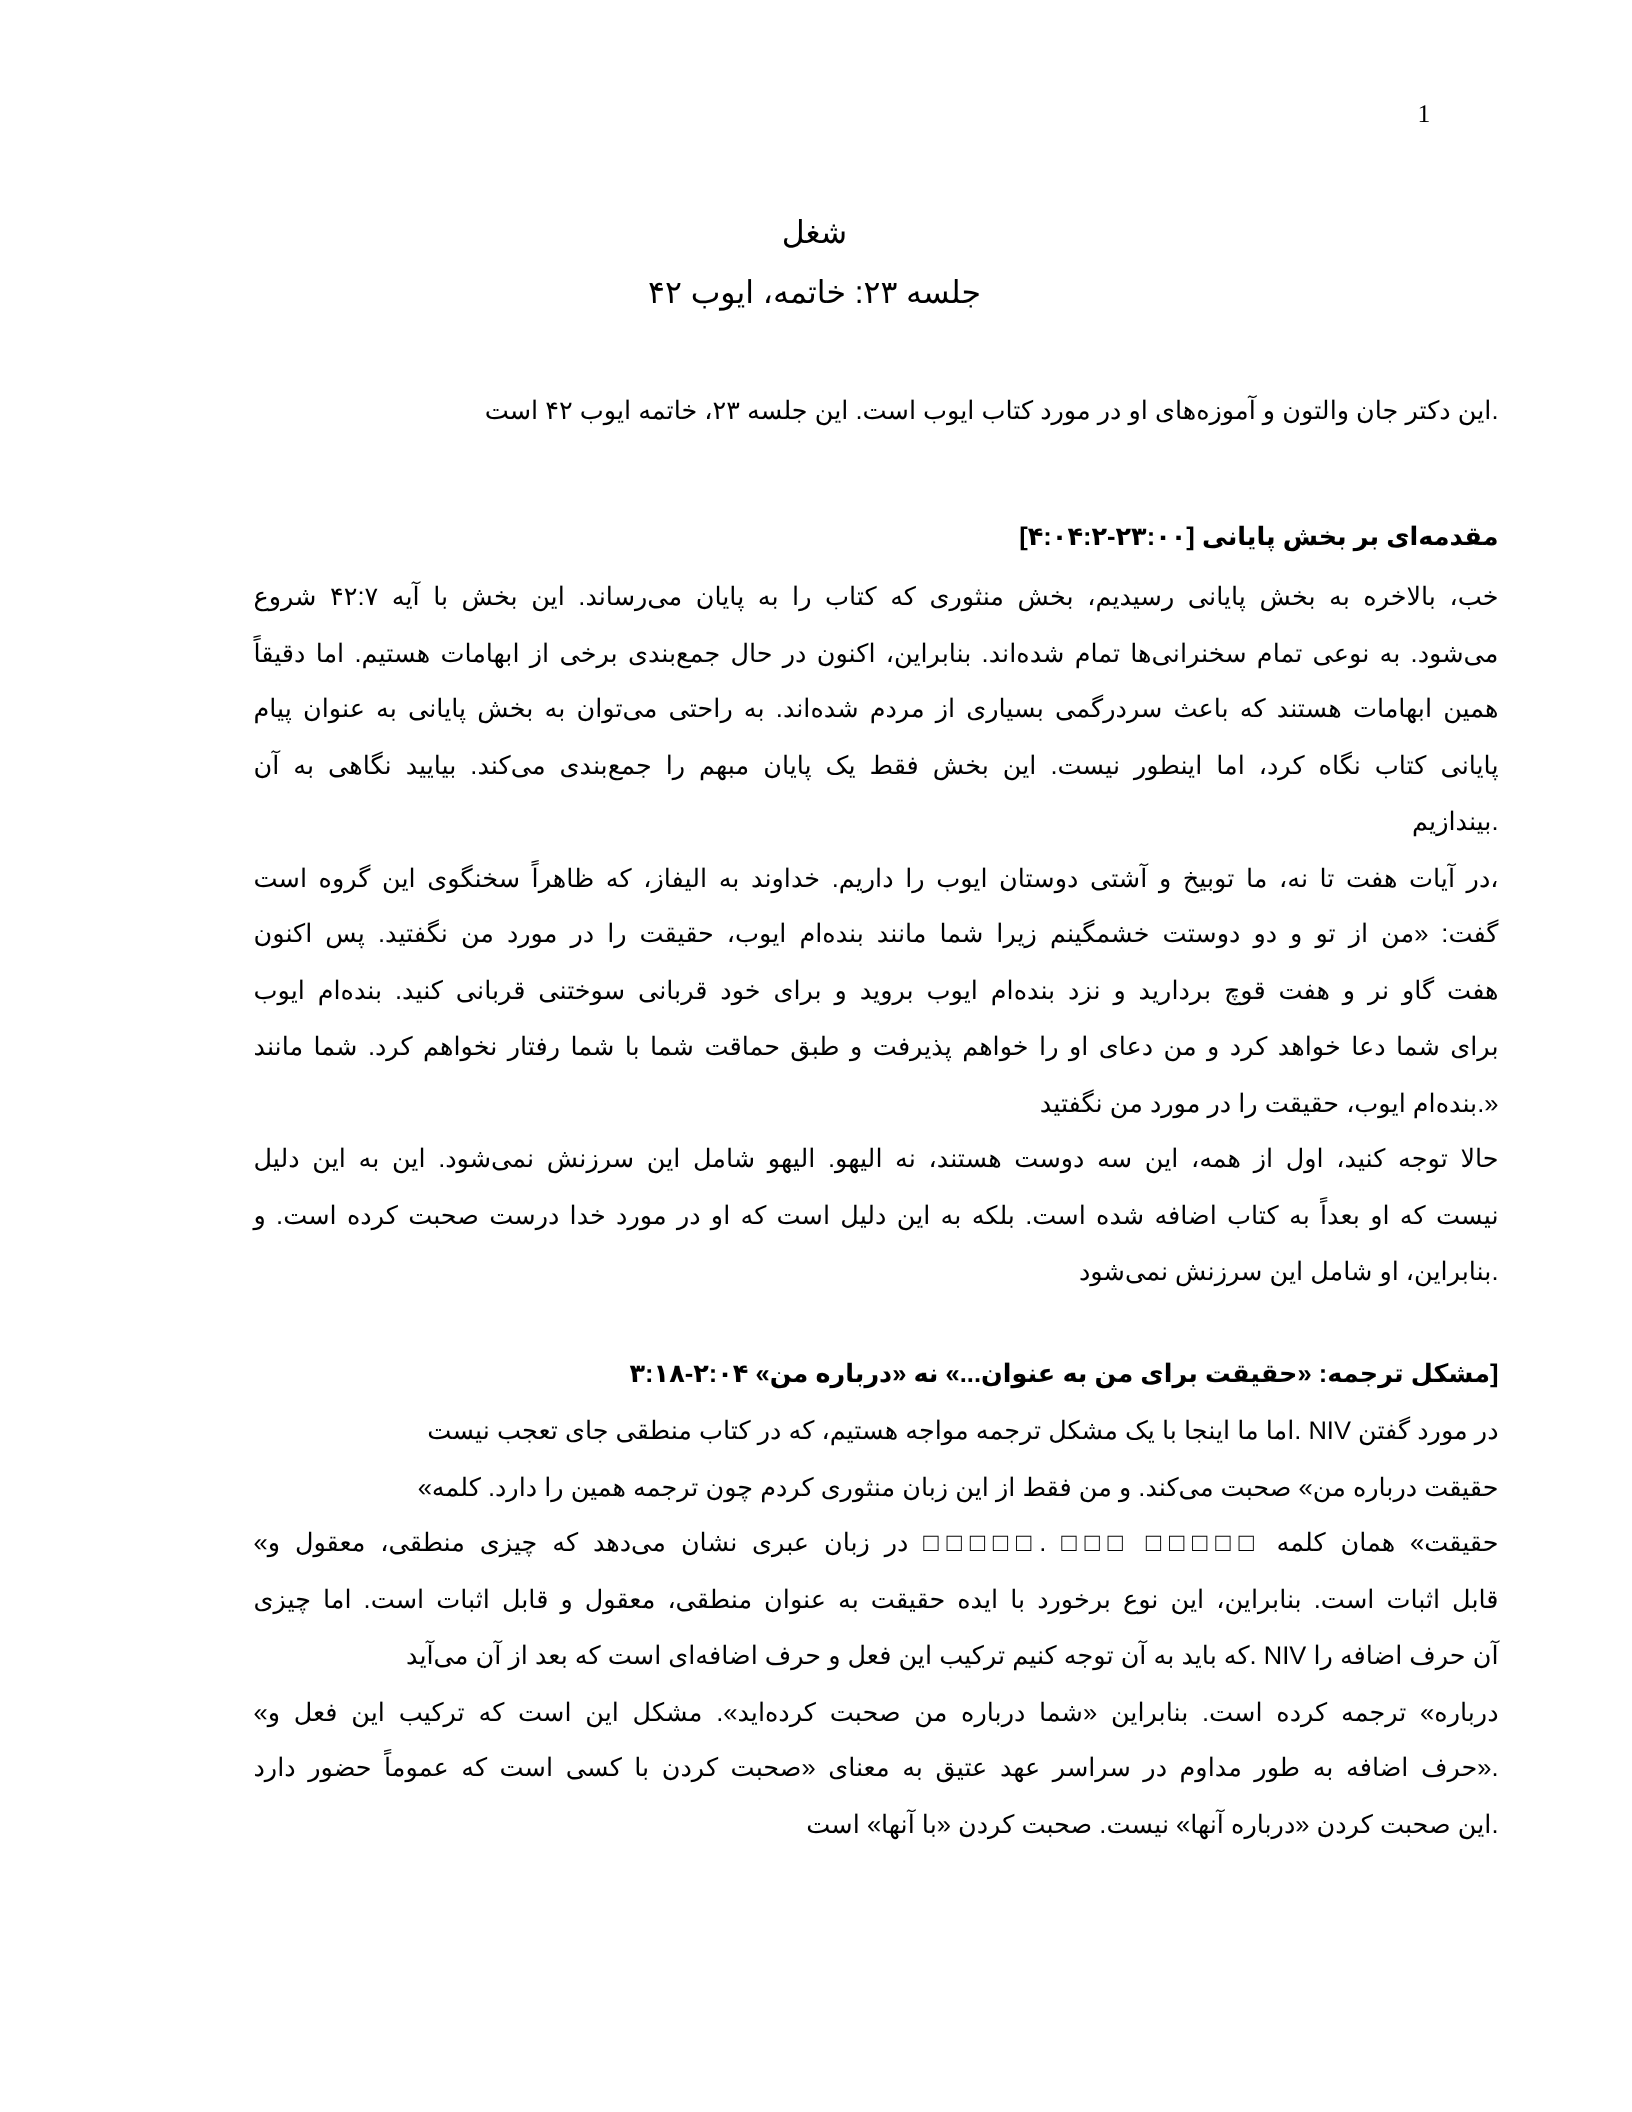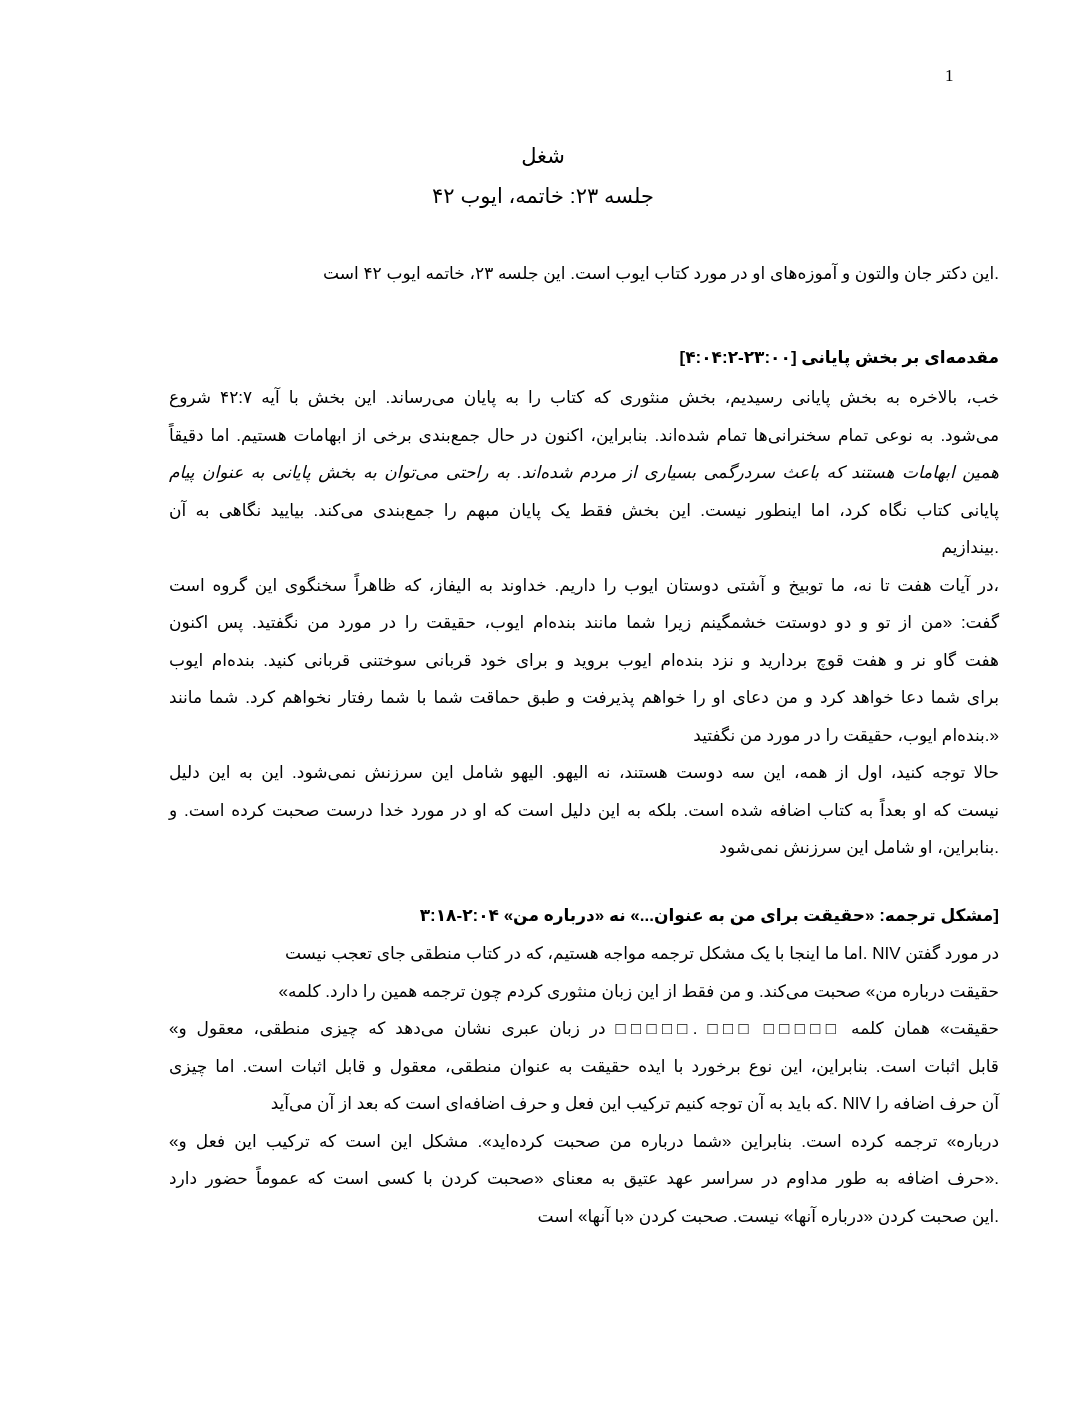--- a/index.html
+++ b/index.html
@@ -24,21 +24,21 @@
     <div class="title-line">جلسه ۲۳: خاتمه، ایوب ۴۲</div>
   </div>
 
   <div class="line" style="top:262px;">.این دکتر جان والتون و آموزه‌های او در مورد کتاب ایوب است. این جلسه ۲۳، خاتمه ایوب ۴۲ است</div>
 
   <div class="line heading" style="top:346px;text-align:right;">مقدمه‌ای بر بخش پایانی [۲۳:۰۰-۴:۰۴:۲]</div>
 
   <div id="s1">
       <div class="line just" style="top: 386px;">خب، بالاخره به بخش پایانی رسیدیم، بخش منثوری که کتاب را به پایان می‌رساند. این بخش با آیه ۴۲:۷ شروع</div>
       <div class="line just" style="top: 423.5px;">می‌شود. به نوعی تمام سخنرانی‌ها تمام شده‌اند. بنابراین، اکنون در حال جمع‌بندی برخی از ابهامات هستیم. اما دقیقاً</div>
-      <div class="line just" style="top: 461px; font-style: italic;">همین ابهامات هستند که باعث سردرگمی بسیاری از مردم شده‌اند. به راحتی می‌توان به بخش پایانی به عنوان پیام</div>
+      <div class="line just" style="top: 461px;">همین ابهامات هستند که باعث سردرگمی بسیاری از مردم شده‌اند. به راحتی می‌توان به بخش پایانی به عنوان پیام</div>
       <div class="line just" style="top: 498.5px;">پایانی کتاب نگاه کرد، اما اینطور نیست. این بخش فقط یک پایان مبهم را جمع‌بندی می‌کند. بیایید نگاهی به آن</div>
       <div class="line" style="top: 536px;">.بیندازیم</div>
       <div class="line just" style="top: 573.5px;">،در آیات هفت تا نه، ما توبیخ و آشتی دوستان ایوب را داریم. خداوند به الیفاز، که ظاهراً سخنگوی این گروه است</div>
       <div class="line just" style="top: 611px;">گفت: «من از تو و دو دوستت خشمگینم زیرا شما مانند بنده‌ام ایوب، حقیقت را در مورد من نگفتید. پس اکنون</div>
       <div class="line just" style="top: 648.5px;">هفت گاو نر و هفت قوچ بردارید و نزد بنده‌ام ایوب بروید و برای خود قربانی سوختنی قربانی کنید. بنده‌ام ایوب</div>
       <div class="line just" style="top: 686px;">برای شما دعا خواهد کرد و من دعای او را خواهم پذیرفت و طبق حماقت شما با شما رفتار نخواهم کرد. شما مانند</div>
       <div class="line" style="top: 723.5px;">«.بنده‌ام ایوب، حقیقت را در مورد من نگفتید</div>
       <div class="line just" style="top: 761px;">حالا توجه کنید، اول از همه، این سه دوست هستند، نه الیهو. الیهو شامل این سرزنش نمی‌شود. این به این دلیل</div>
       <div class="line just" style="top: 798.5px;">نیست که او بعداً به کتاب اضافه شده است. بلکه به این دلیل است که او در مورد خدا درست صحبت کرده است. و</div>
       <div class="line" style="top: 836px;">.بنابراین، او شامل این سرزنش نمی‌شود</div>

